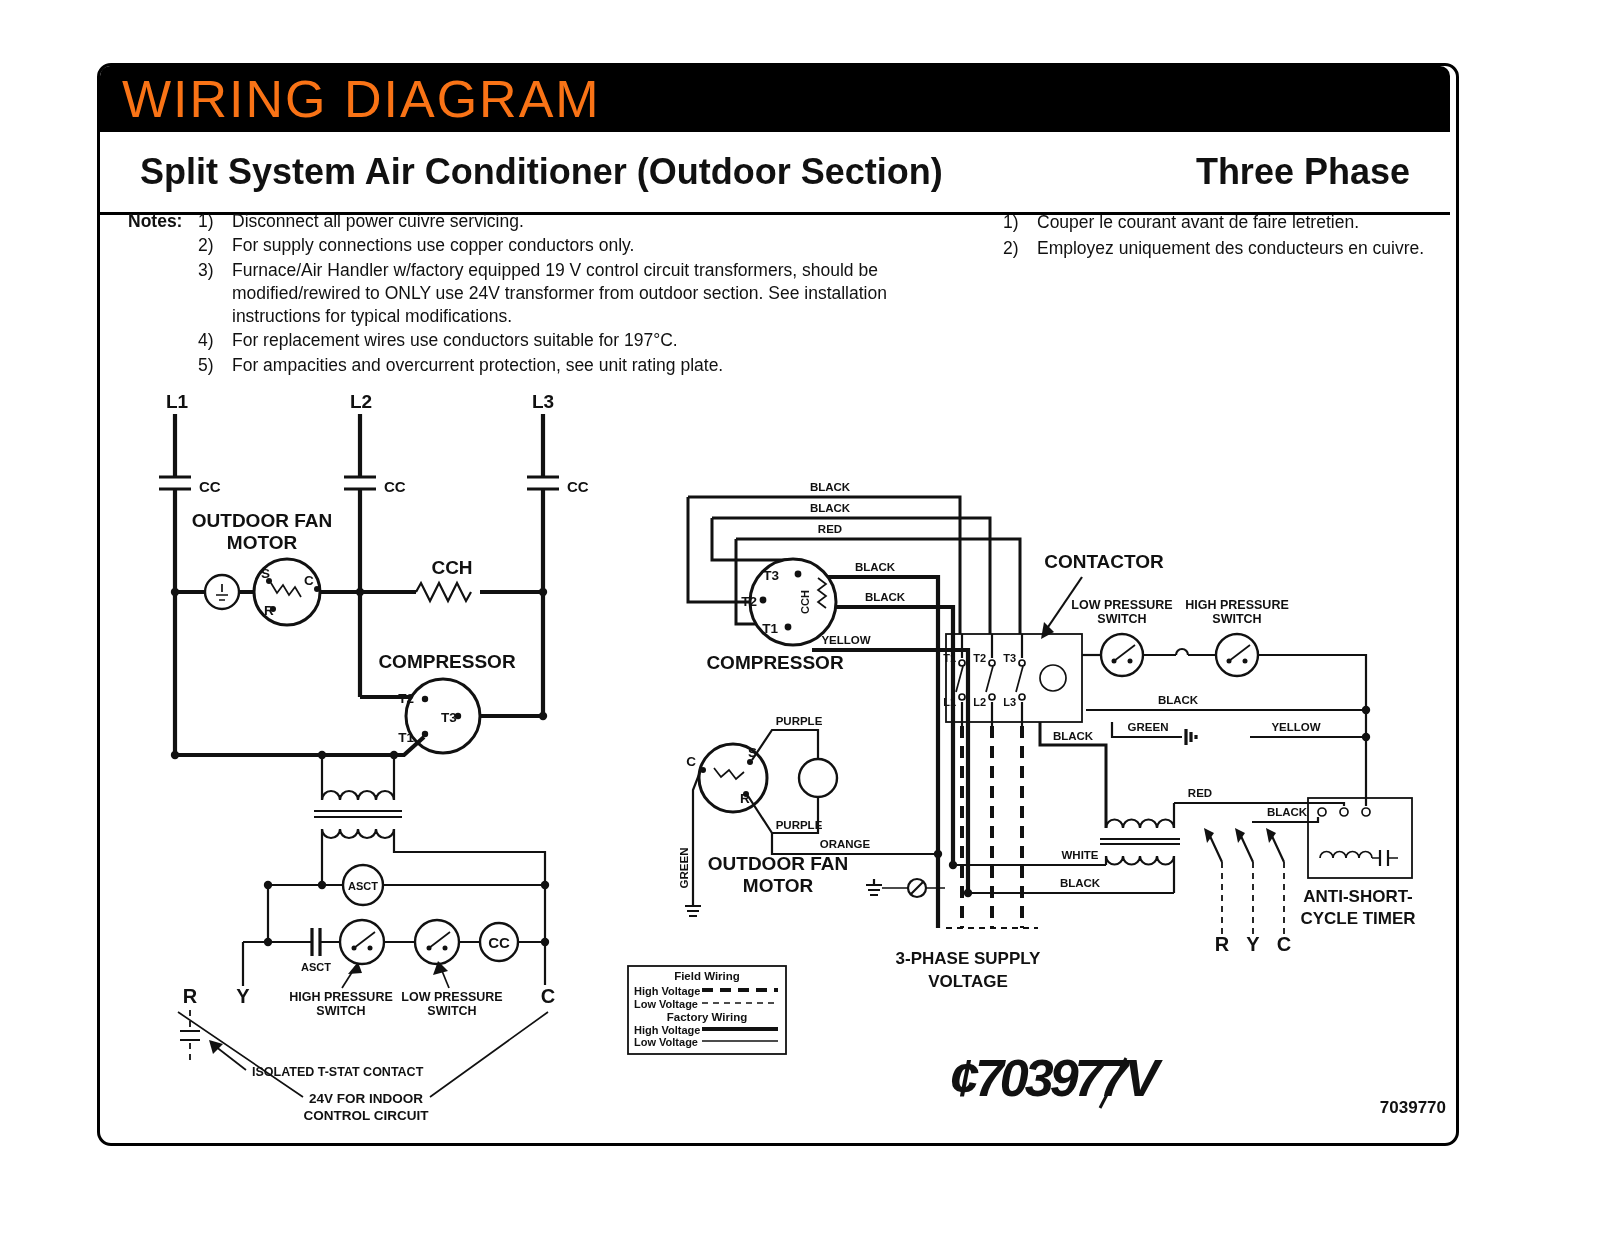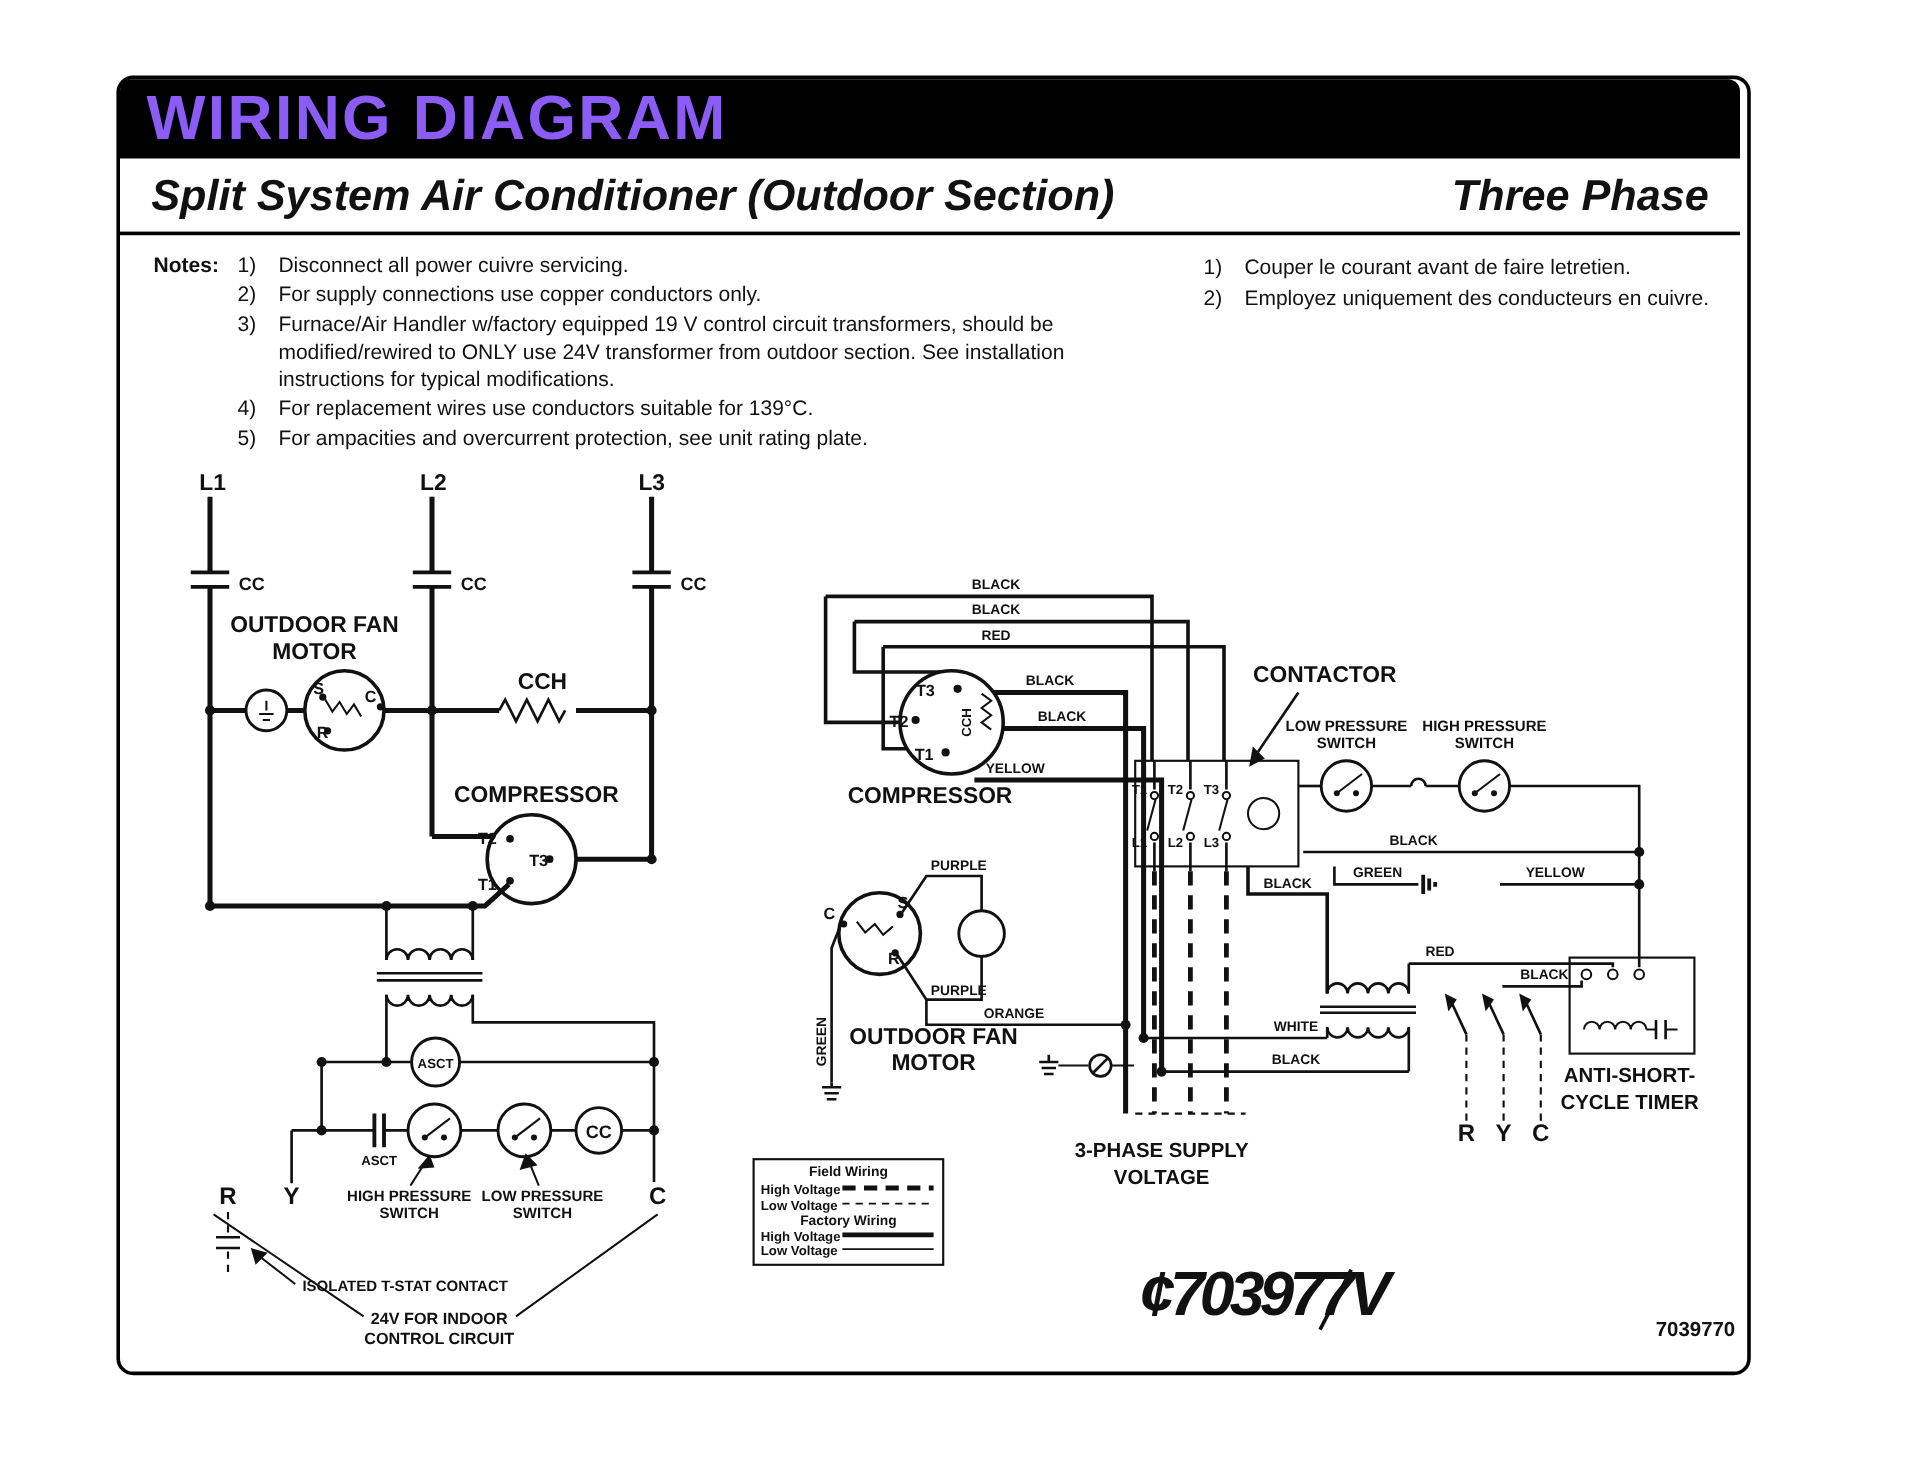--- a/index.html
+++ b/index.html
@@ -1,21 +1,21 @@
 <!DOCTYPE html>
 <html><head>
 <meta charset="utf-8">
 <style>
   html,body{margin:0;padding:0;background:#fff;}
   body{width:1600px;height:1236px;font-family:"Liberation Sans","DejaVu Sans",sans-serif;color:#111;}
   .page{position:relative;width:1600px;height:1236px;background:#fff;overflow:hidden;}
   .frame{position:absolute;left:97px;top:63px;width:1356px;height:1077px;border:3px solid #000;border-radius:14px;box-sizing:content-box;}
   .titlebar{position:absolute;left:100px;top:66px;width:1350px;height:66px;background:#000;border-radius:10px 10px 0 0;display:flex;align-items:center;padding-left:22px;box-sizing:border-box;}
-  .titlebar h1{color:#8b5cf6;font-size:52px;font-weight:700;letter-spacing:2px;margin:0;line-height:1;}
-  .subheader{position:absolute;left:100px;top:132px;width:1350px;height:64px;border-bottom:3px solid #000;display:flex;justify-content:space-between;align-items:center;padding:0 26px;box-sizing:border-box;font-style:italic;}
+  .titlebar h1{color:#f97316;font-size:52px;font-weight:400;letter-spacing:2px;margin:0;line-height:1;}
+  .subheader{position:absolute;left:100px;top:132px;width:1350px;height:83px;border-bottom:3px solid #000;display:flex;justify-content:space-between;align-items:center;padding:0 40px;box-sizing:border-box;}
   .subheader .sub{font-size:36px;font-weight:800;}
   .notes{position:absolute;left:128px;top:210px;width:850px;font-size:17.5px;line-height:1.33;padding-left:70px;box-sizing:border-box;}
   .notes .notes-label{position:absolute;left:0;top:0;font-weight:700;}
   .note{display:flex;margin-bottom:1px;}
   .note .num{width:34px;flex:none;}
   .note .txt{flex:1;}
   .notes-fr{position:absolute;left:1003px;top:210px;width:452px;font-size:17.5px;line-height:1.4;}
   svg.diagram{position:absolute;left:0;top:0;width:1600px;height:1236px;}
   svg path,svg line,svg circle,svg rect,svg polyline{stroke:#111;fill:none;}
   .w1{stroke-width:1.7;}
@@ -70,21 +70,21 @@
     <div class="note">
         <span class="num">2)</span>
         <span class="txt">For supply connections use copper conductors only.</span>
       </div>
     <div class="note">
         <span class="num">3)</span>
         <span class="txt">Furnace/Air Handler w/factory equipped 19 V control circuit transformers, should be modified/rewired to ONLY use 24V transformer from outdoor section. See installation instructions for typical modifications.</span>
       </div>
     <div class="note">
         <span class="num">4)</span>
-        <span class="txt">For replacement wires use conductors suitable for 139°C.</span>
+        <span class="txt">For replacement wires use conductors suitable for 197°C.</span>
       </div>
     <div class="note">
         <span class="num">5)</span>
         <span class="txt">For ampacities and overcurrent protection, see unit rating plate.</span>
       </div>
   </div>
 
   <div class="notes-fr">
     <div class="note">
         <span class="num">1)</span>

